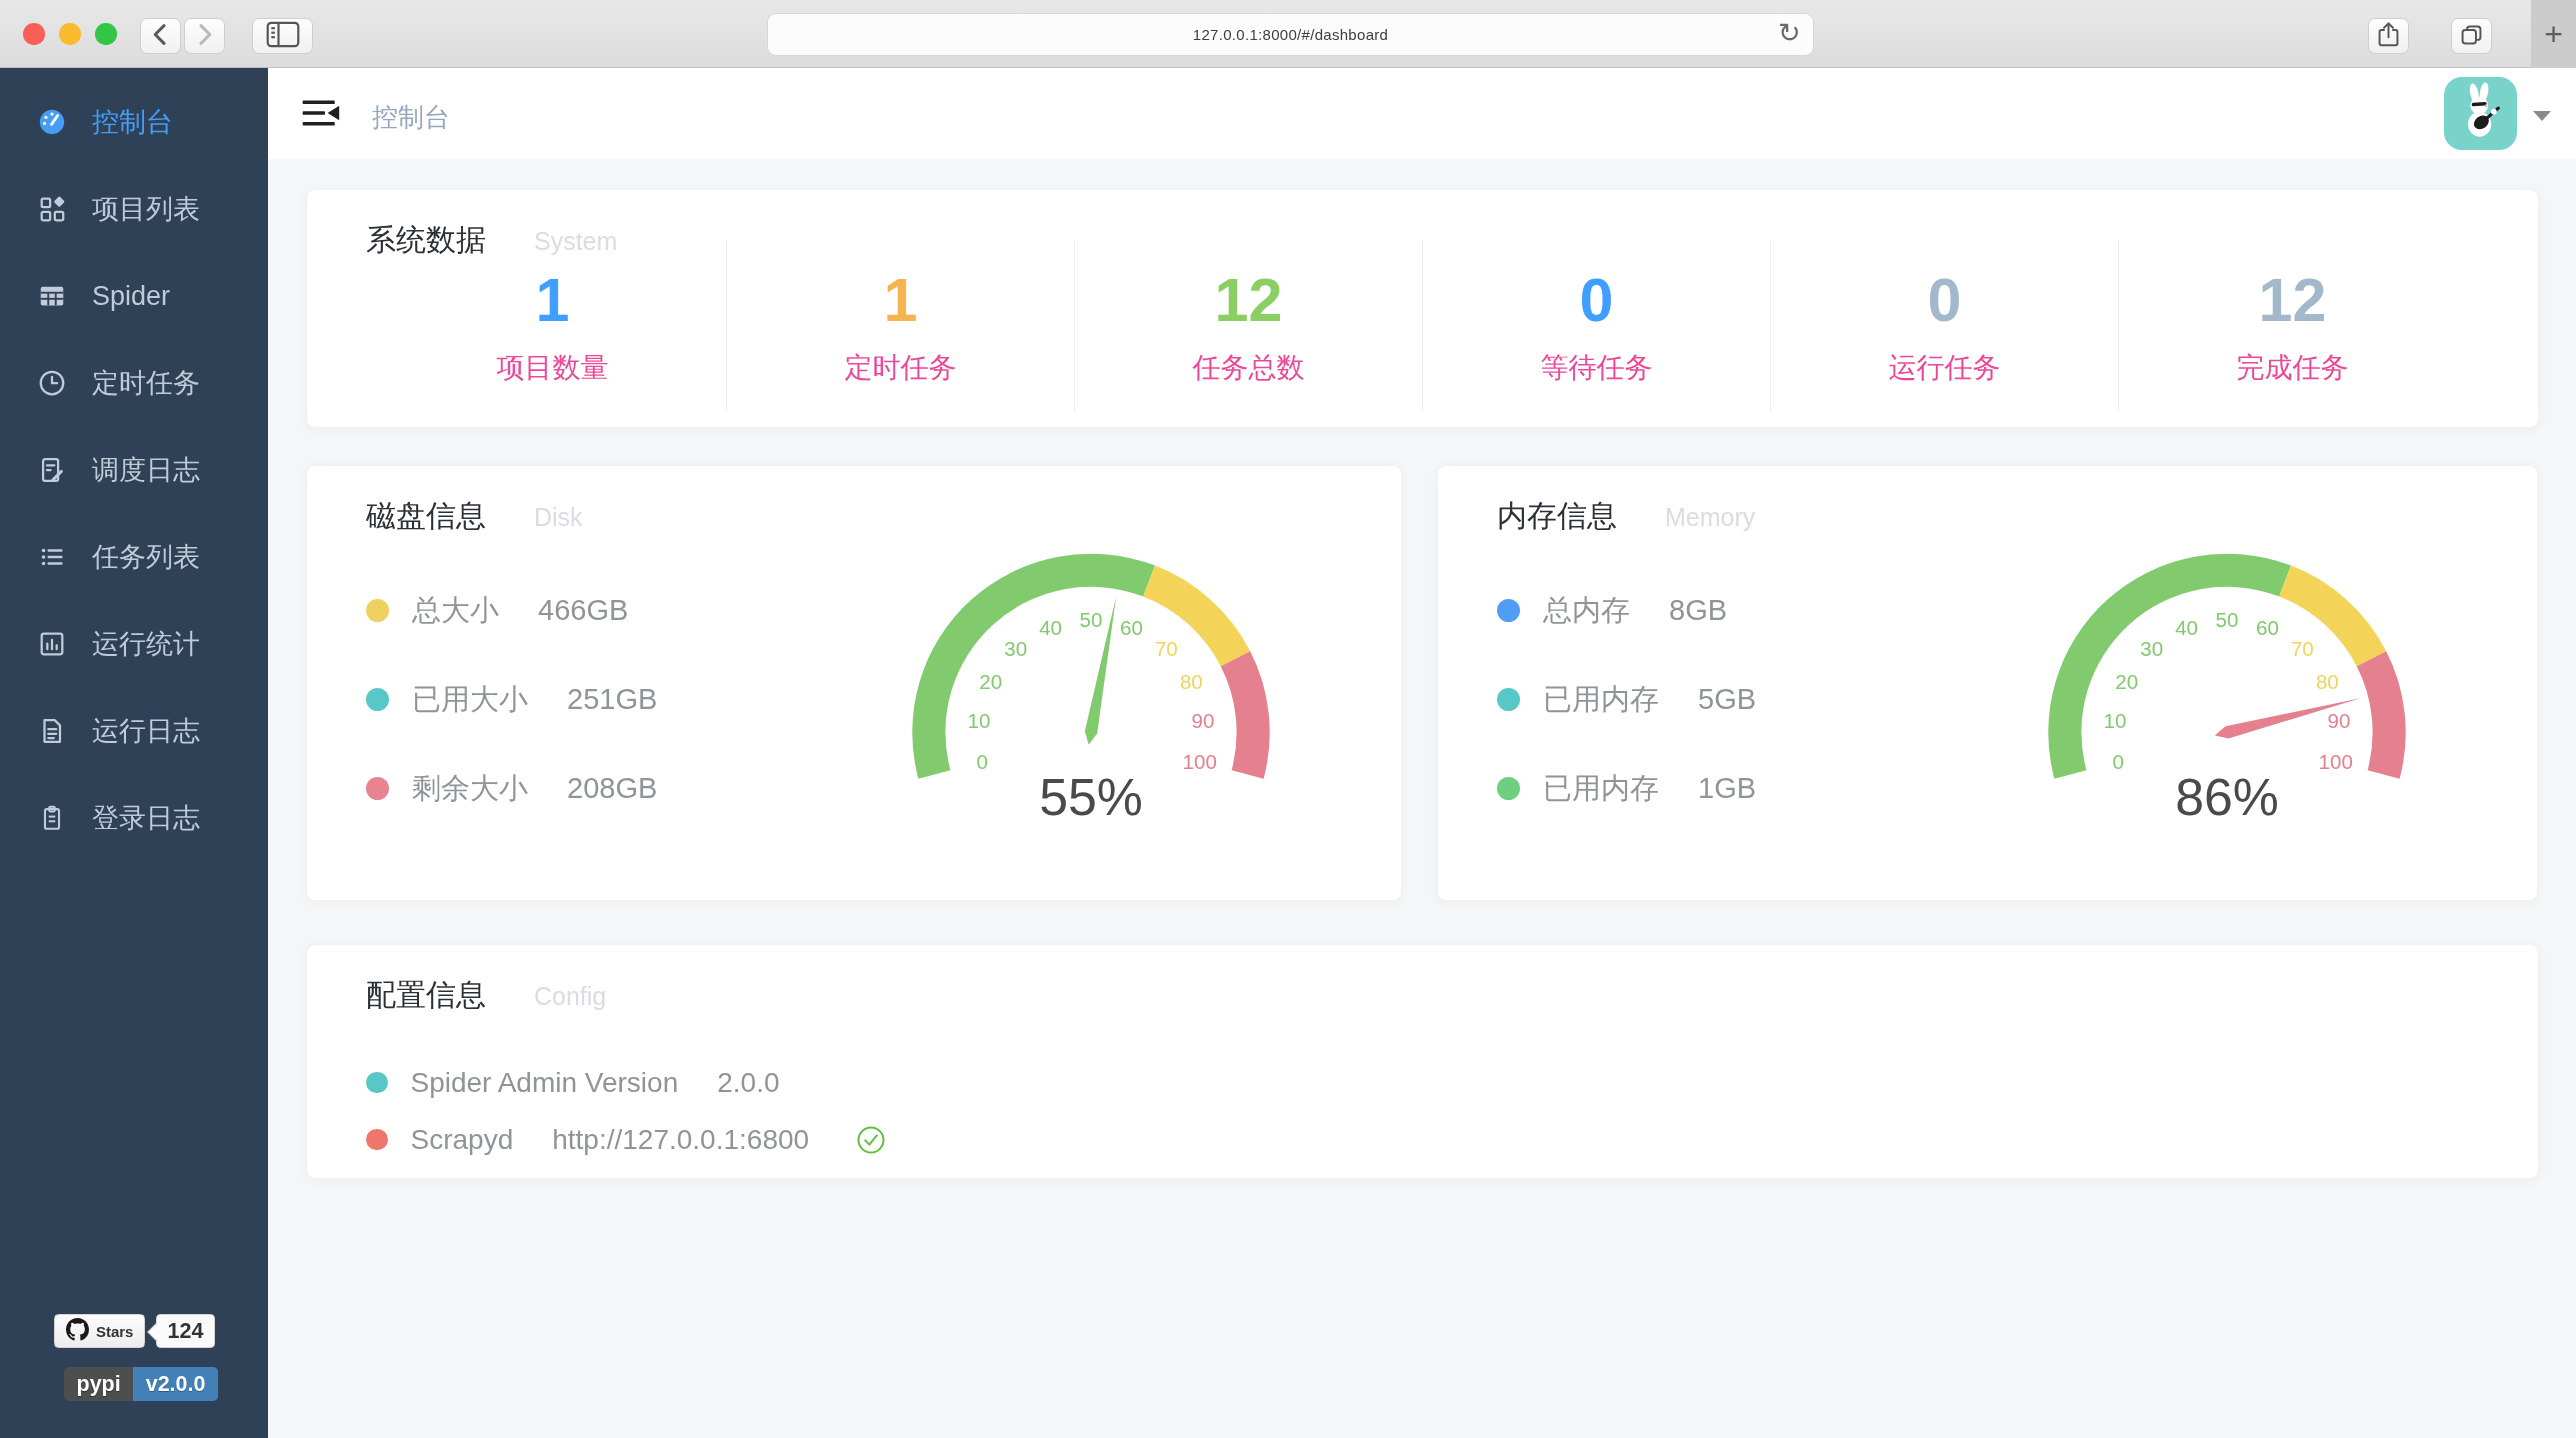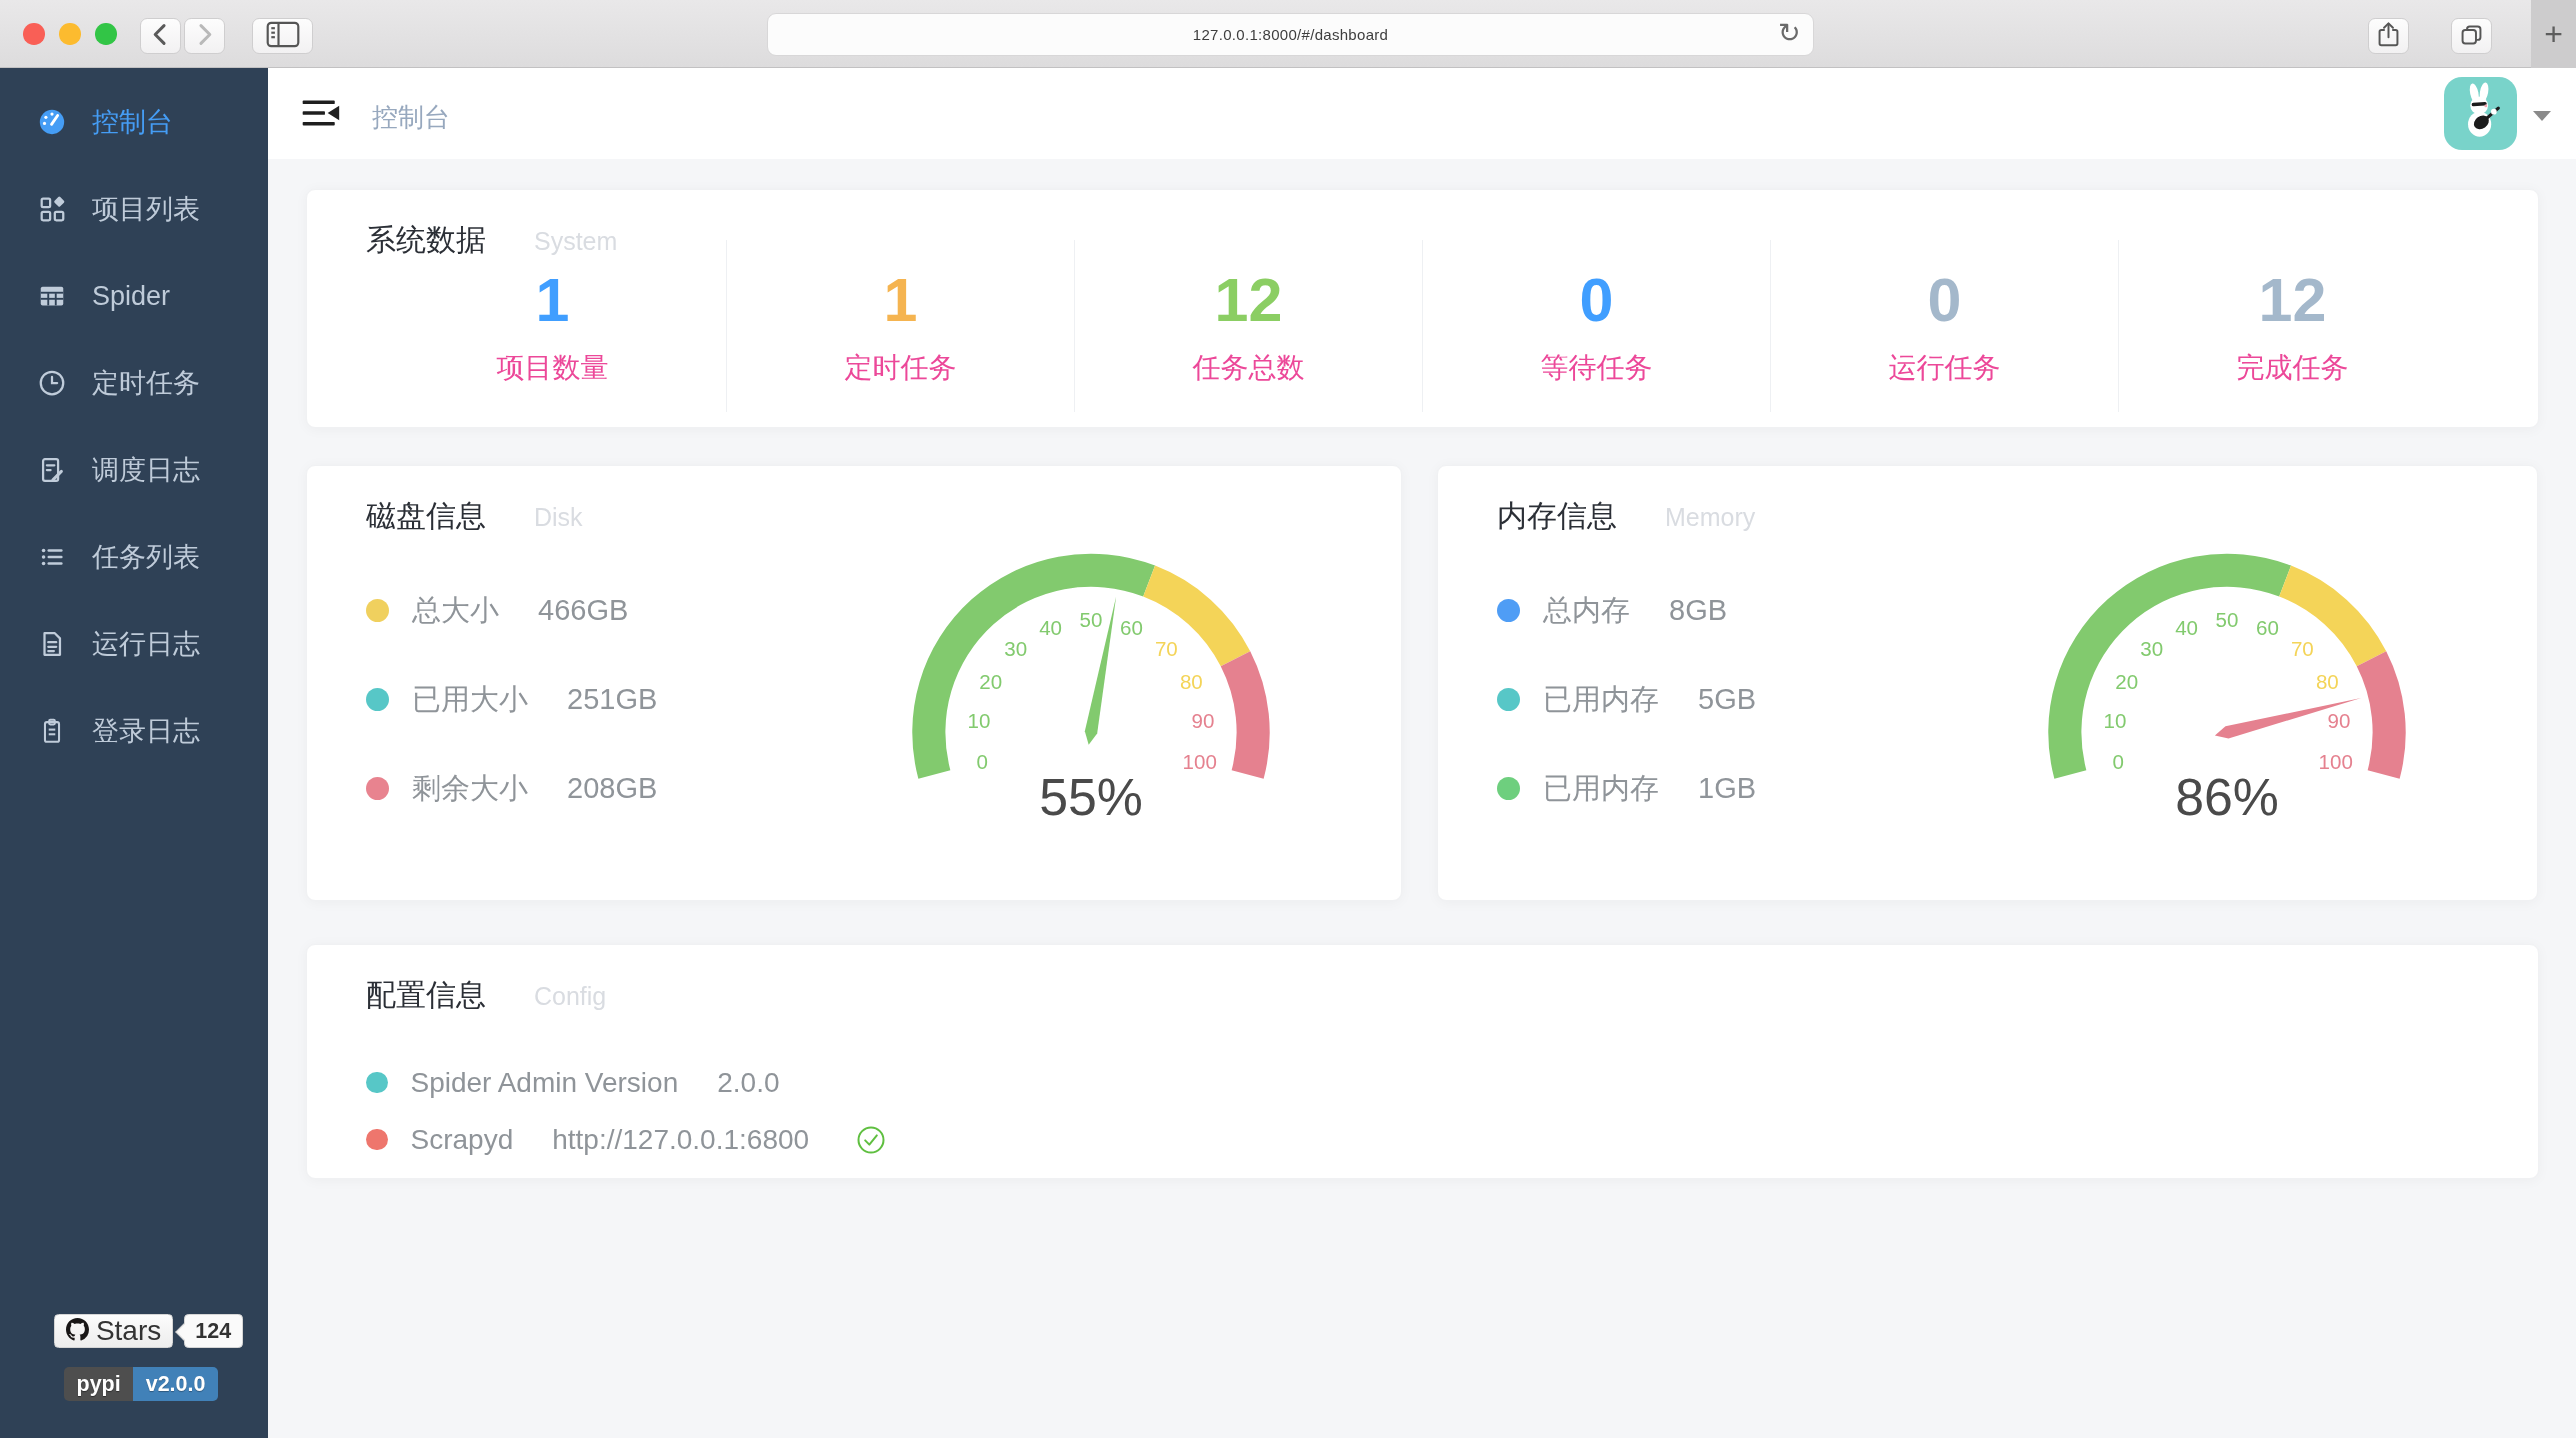--- a/index.html
+++ b/index.html
@@ -24,21 +24,21 @@
   .sidebar { position:absolute; left:0; top:68px; width:268px; height:1370px; background:#2f4156; }
   .menu { position:absolute; left:0; top:10.7px; width:268px; }
   .menu-item { height:87px; display:flex; align-items:center; padding-left:37px; cursor:pointer; }
   .mi-icon { width:30px; height:30px; display:inline-flex; }
   .mi-label { margin-left:25px; font-size:27px; color:#bfcbd9; }
   .menu-item.active .mi-label { color:#459df5; }
 
   .gh-badges { position:absolute; left:54px; top:1246px; display:flex; align-items:center; }
   .gh-stars { height:34px; background:linear-gradient(#fcfcfc,#ededed); border:0.9px solid #d5d5d5;
             border-radius:4.5px; display:flex; align-items:center; padding:0 10.7px; }
-  .gh-stars .lbl { font-size:28px; font-weight:normal; color:#333; margin-left:7.2px; }
+  .gh-stars .lbl { font-size:15px; font-weight:bold; color:#333; margin-left:7.2px; }
   .gh-count { position:relative; height:34px; margin-left:10.7px; background:#fafafa; border:0.9px solid #d5d5d5;
             border-radius:4.5px; display:flex; align-items:center; padding:0 10.7px; font-size:21.5px; font-weight:bold; color:#333; }
   .gh-count:before { content:""; position:absolute; left:-6.3px; top:10.7px; width:10.7px; height:10.7px; background:#fafafa;
             border-left:0.9px solid #d5d5d5; border-bottom:0.9px solid #d5d5d5; transform:rotate(45deg); }
   .pypi { position:absolute; left:64px; top:1299px; height:34px; display:flex; border-radius:5px; overflow:hidden;
             font-size:21.5px; font-weight:bold; color:#fff; }
   .pypi .l { background:#4e4e4e; padding:0 12.5px; display:flex; align-items:center; text-shadow:0 0.9px 0.9px rgba(0,0,0,.4);}
   .pypi .r { background:#4181b8; padding:0 12.5px; display:flex; align-items:center; text-shadow:0 0.9px 0.9px rgba(0,0,0,.3);}
 
   
@@ -211,20 +211,31 @@
                 <circle cx="7" cy="23" r="1.9"></circle>
               </g>
               <g stroke="#c0ccda" stroke-width="2.6" stroke-linecap="round">
                 <line x1="12.5" y1="9" x2="26" y2="9"></line>
                 <line x1="12.5" y1="16" x2="26" y2="16"></line>
                 <line x1="12.5" y1="23" x2="26" y2="23"></line>
               </g>
             </svg>
           </span>
           <span class="mi-label">任务列表</span>
+        </div>
+        <div class="menu-item">
+          <span class="mi-icon">
+            <svg width="30" height="30" viewBox="0 0 32 32" fill="none" stroke="#c0ccda" stroke-width="2.4" stroke-linecap="round">
+              <rect x="5" y="5" width="22" height="22" rx="2.5"></rect>
+              <line x1="11" y1="21.5" x2="11" y2="15.5"></line>
+              <line x1="16" y1="21.5" x2="16" y2="11.5"></line>
+              <line x1="21" y1="21.5" x2="21" y2="17.5"></line>
+            </svg>
+          </span>
+          <span class="mi-label">运行统计</span>
         </div>
         <div class="menu-item">
           <span class="mi-icon">
             <svg width="30" height="30" viewBox="0 0 32 32" fill="none" stroke="#c0ccda" stroke-width="2.4" stroke-linecap="round" stroke-linejoin="round">
               <path d="M8 4.5 H19 L24.5 10 V27.5 H8 Z"></path>
               <line x1="12" y1="14" x2="20.5" y2="14"></line>
               <line x1="12" y1="19" x2="20.5" y2="19"></line>
               <line x1="12" y1="23.5" x2="18" y2="23.5"></line>
             </svg>
           </span>

